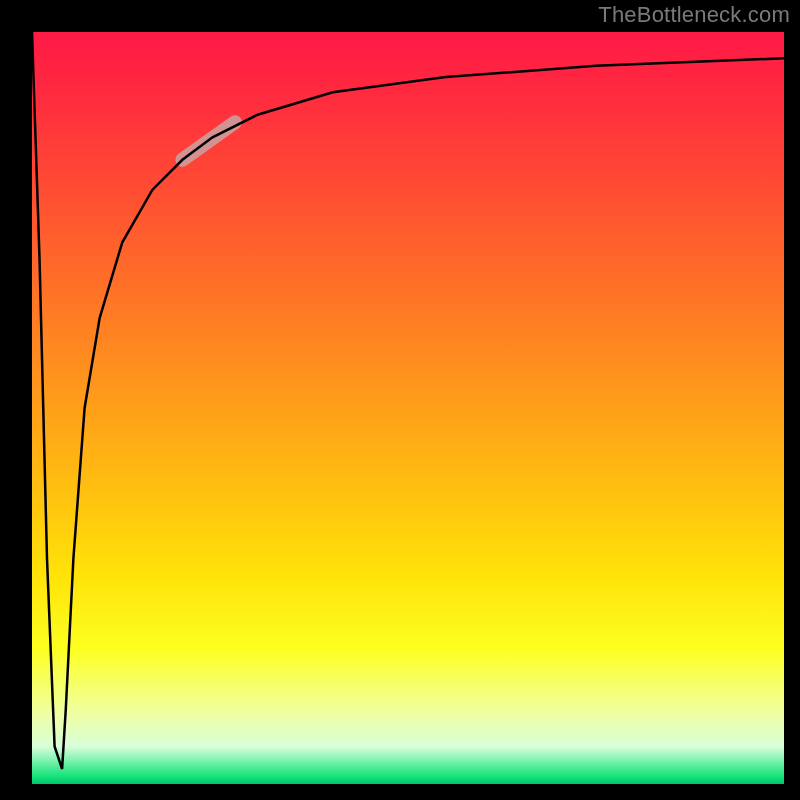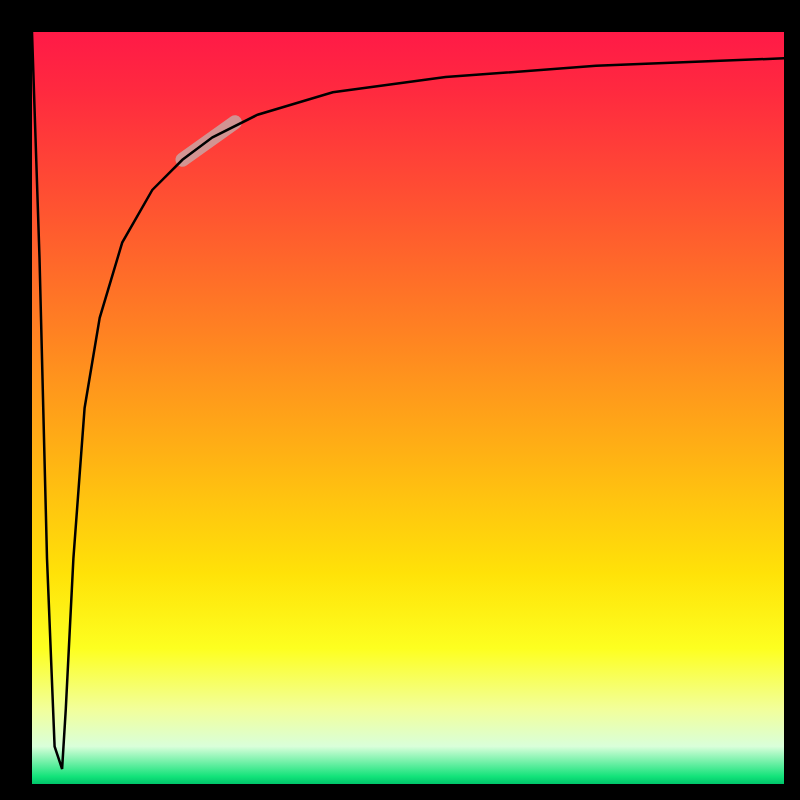--- a/index.html
+++ b/index.html
@@ -56,20 +56,21 @@
     position: absolute;
     inset: 0;
     width: 100%;
     height: 100%;
   }
 </style>
 </head>
 <body>
 
 <div class="frame">
+  <div class="attribution">TheBottleneck.com</div>
 
   <div class="plot-area">
     <div class="gradient"></div>
     <svg class="curve" viewBox="0 0 752 752" preserveAspectRatio="none">
       <path d="M150.4 127.8 L203.0 90.2" fill="none" stroke="#caa3a2" stroke-width="14" stroke-linecap="round" stroke-opacity="0.85" id="hl-path"></path>
       <path d="M0.0 0.0 L7.5 225.6 L15.0 526.4 L22.6 714.4 L30.1 737.0 L33.8 676.8 L41.4 526.4 L52.6 376.0 L67.7 285.8 L90.2 210.6 L120.3 157.9 L150.4 127.8 L180.5 105.3 L225.6 82.7 L300.8 60.2 L413.6 45.1 L564.0 33.8 L752.0 26.3" fill="none" stroke="#000" stroke-width="2.5" stroke-linecap="round" id="main-path"></path>
     </svg>
   </div>
 </div>
 

